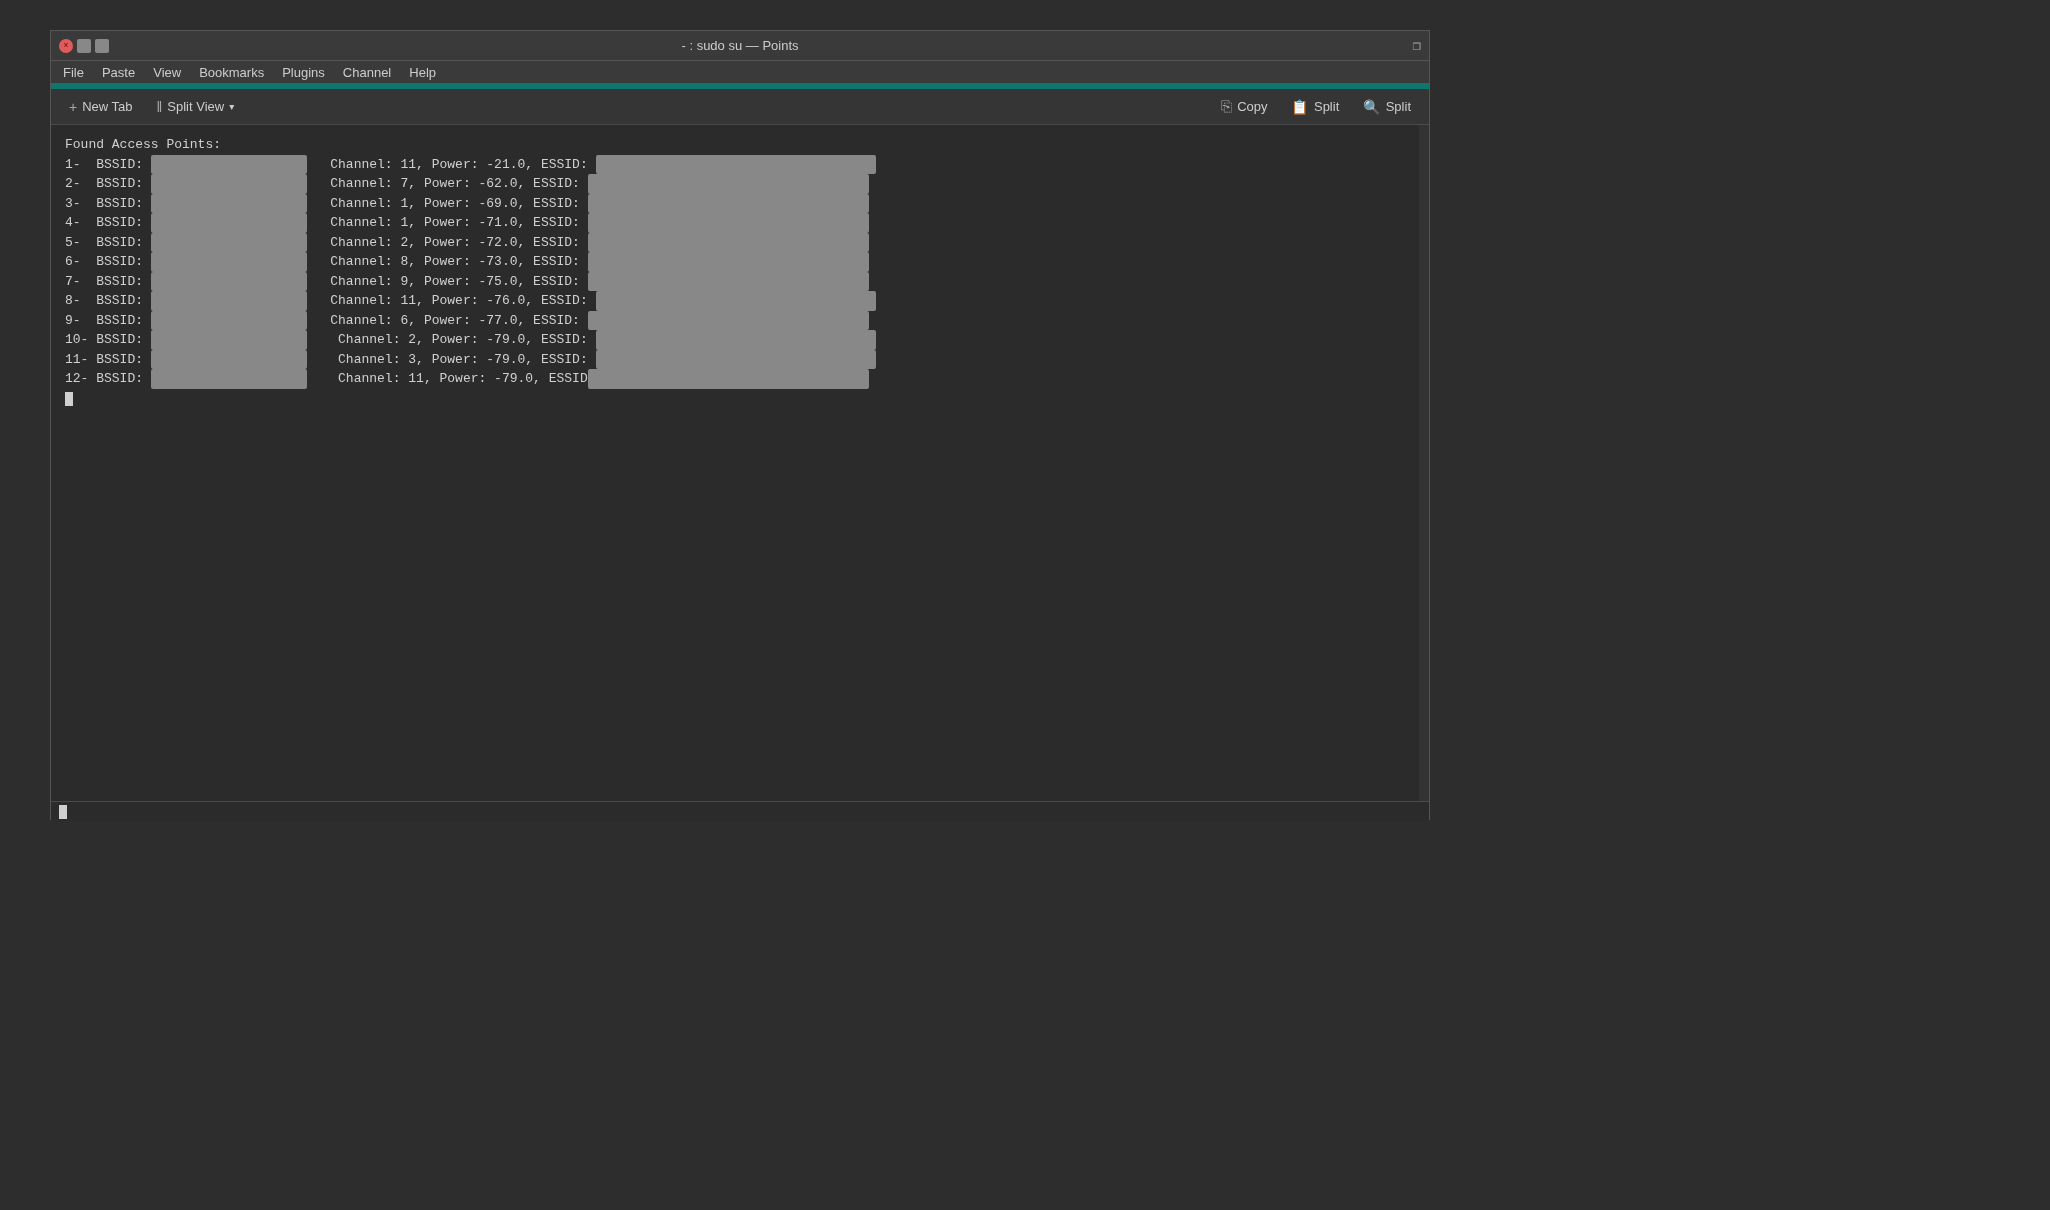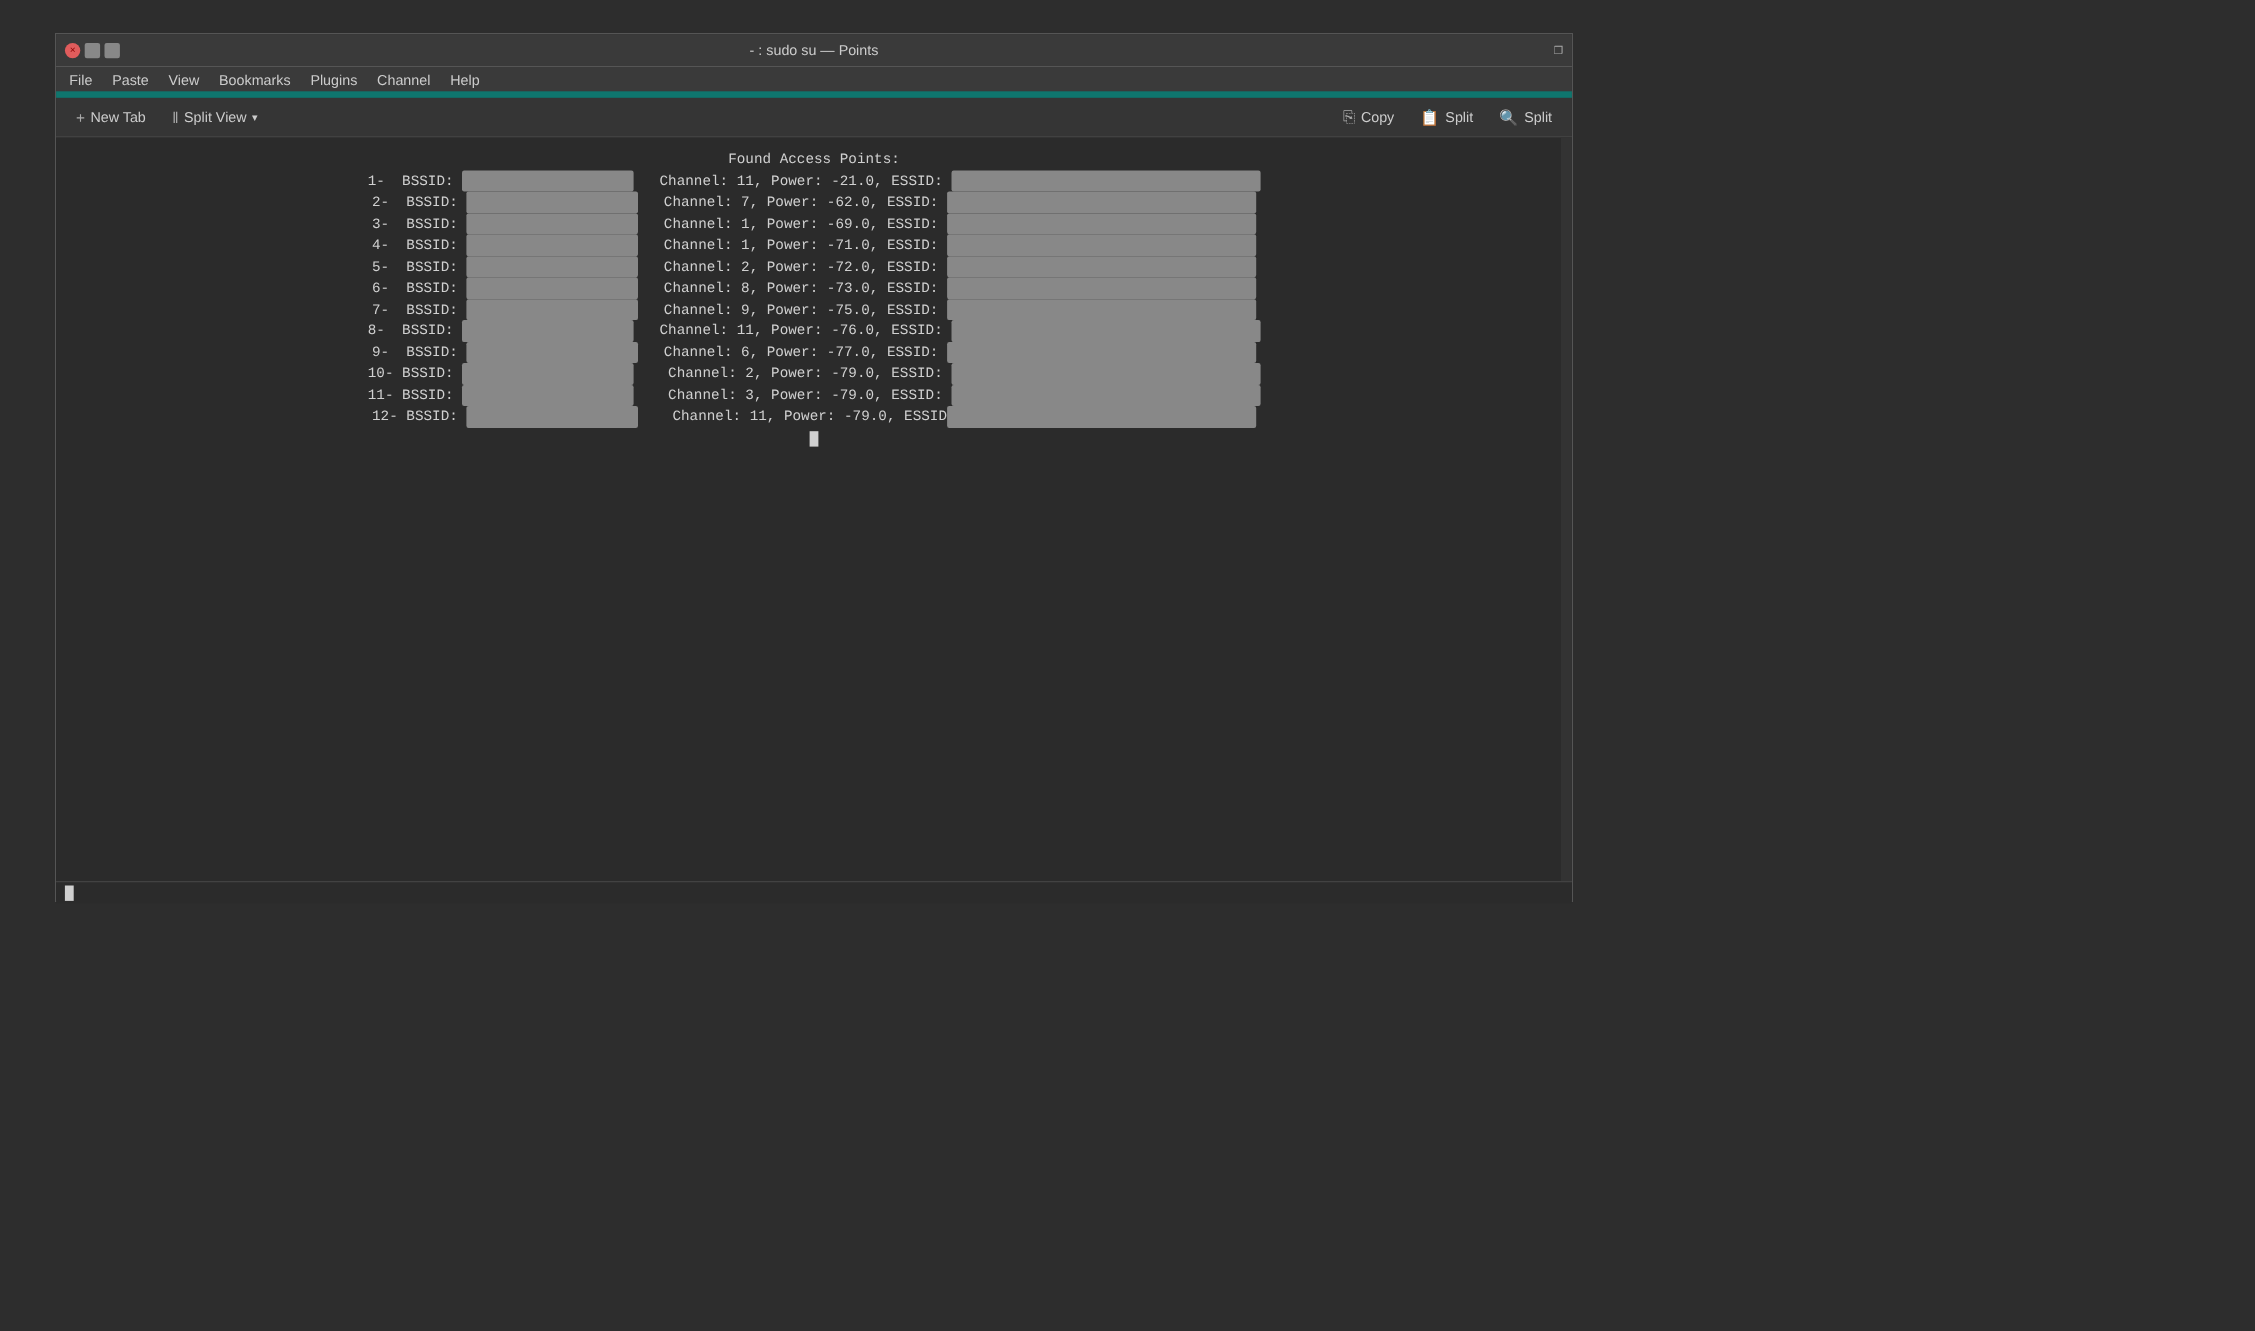--- a/index.html
+++ b/index.html
@@ -227,21 +227,20 @@
     .status-cursor {
       display: inline-block;
       width: 8px;
       height: 14px;
       background: #d0d0d0;
       vertical-align: middle;
     }
 
     .terminal-line {
       white-space: pre;
-      text-align: center;
     }
   </style>
 </head>
 <body>
 
 <div class="window">
 
   <div class="title-bar">
     <div class="window-controls">
       <div class="btn-close">×</div>

